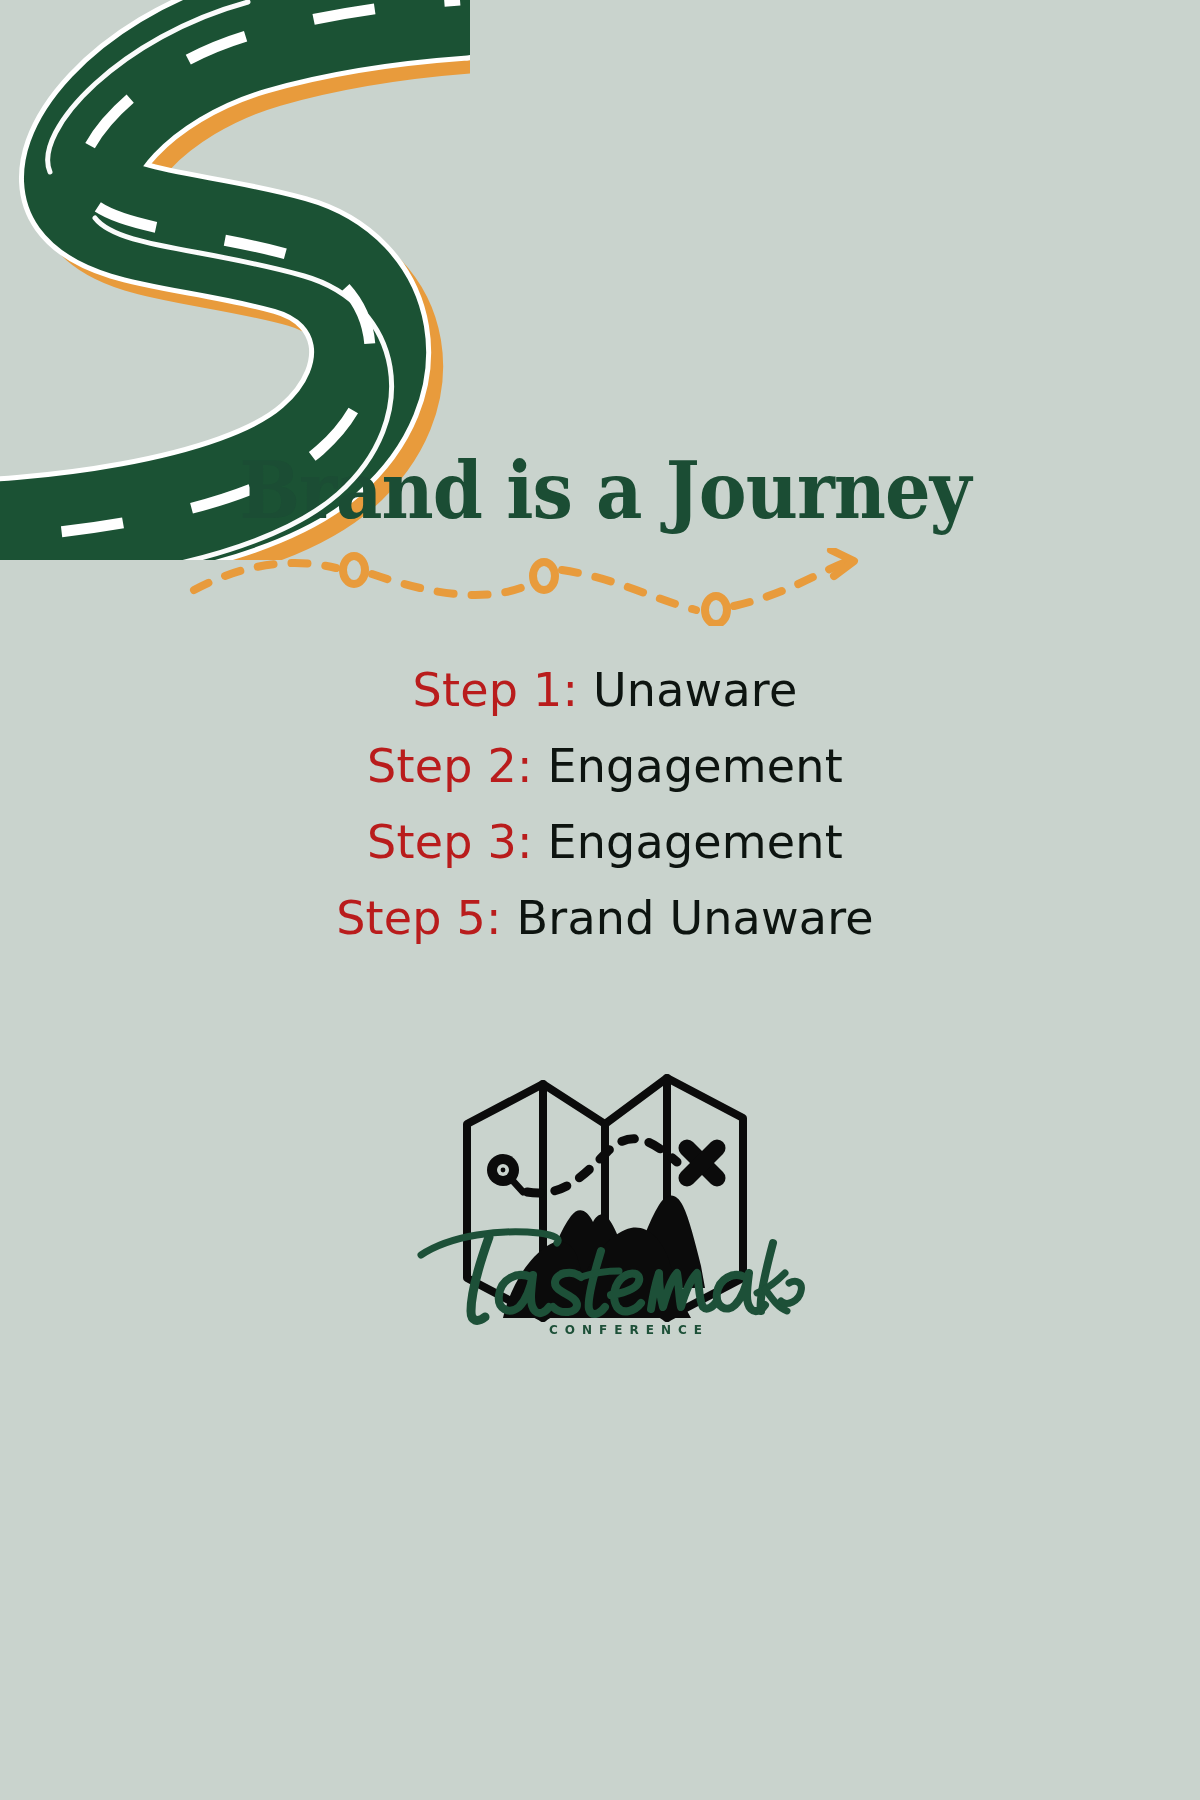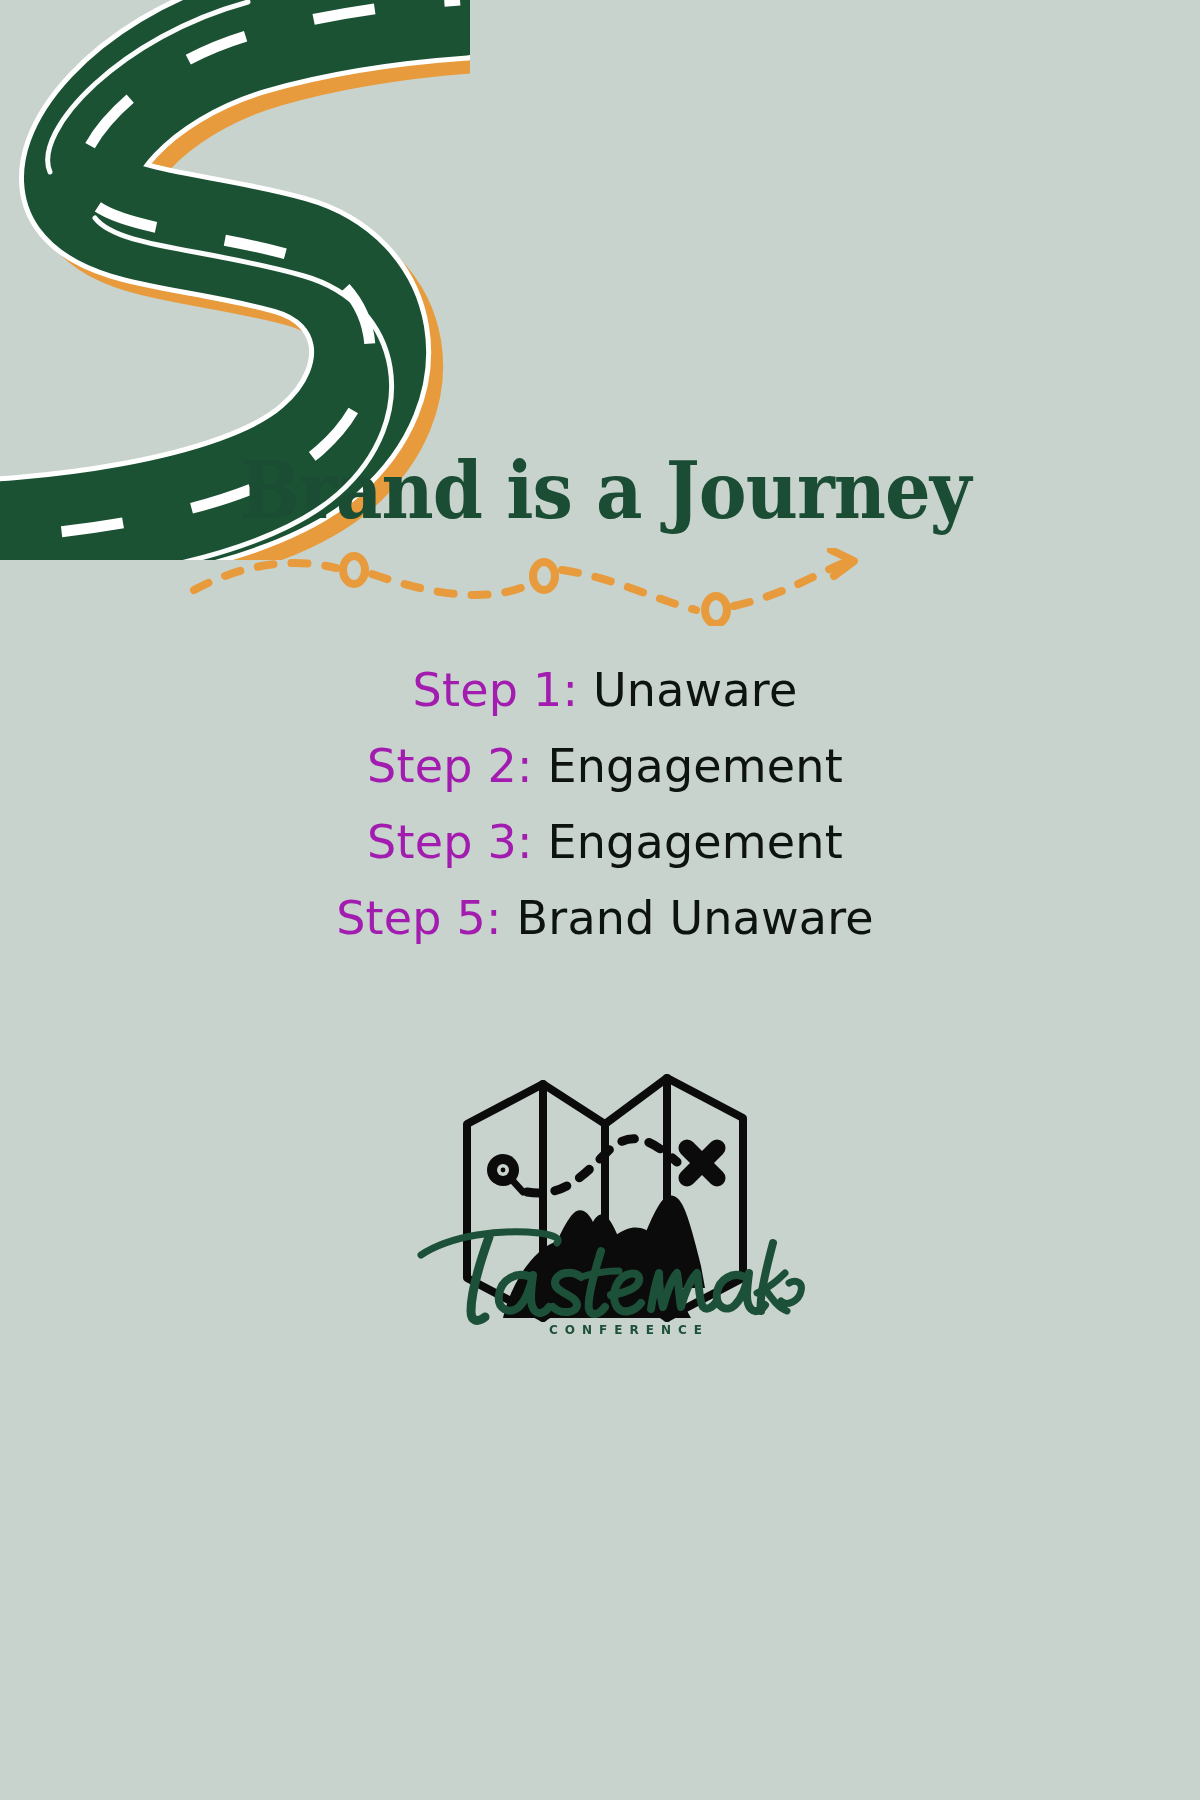--- a/index.html
+++ b/index.html
@@ -57,21 +57,21 @@
     text-align:center;
   }
   .step{
     font-family:"DejaVu Sans", sans-serif;
     font-size:46px;
     line-height:76px;
     font-weight:400;
     white-space:nowrap;
     letter-spacing:0.2px;
   }
-  .step .label{color:#a21caf;}
+  .step .label{color:#b91c1c;}
   .step .value{color:#0d1410;}
 
   
   .map-icon{
     position:absolute;
     left:50%;top:1066px;
     transform:translateX(-50%);
     width:300px;height:260px;
   }
   .map-icon svg{display:block;width:100%;height:100%;}

